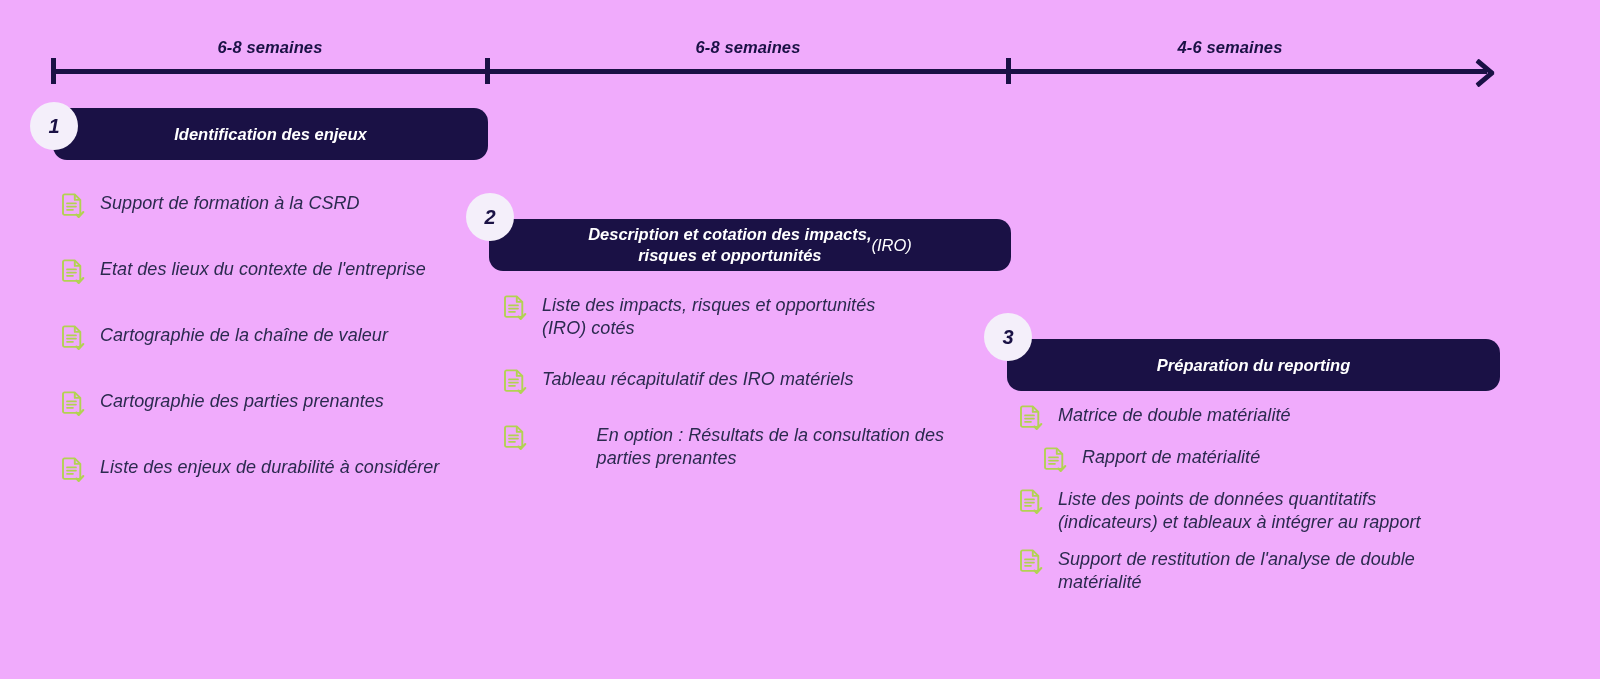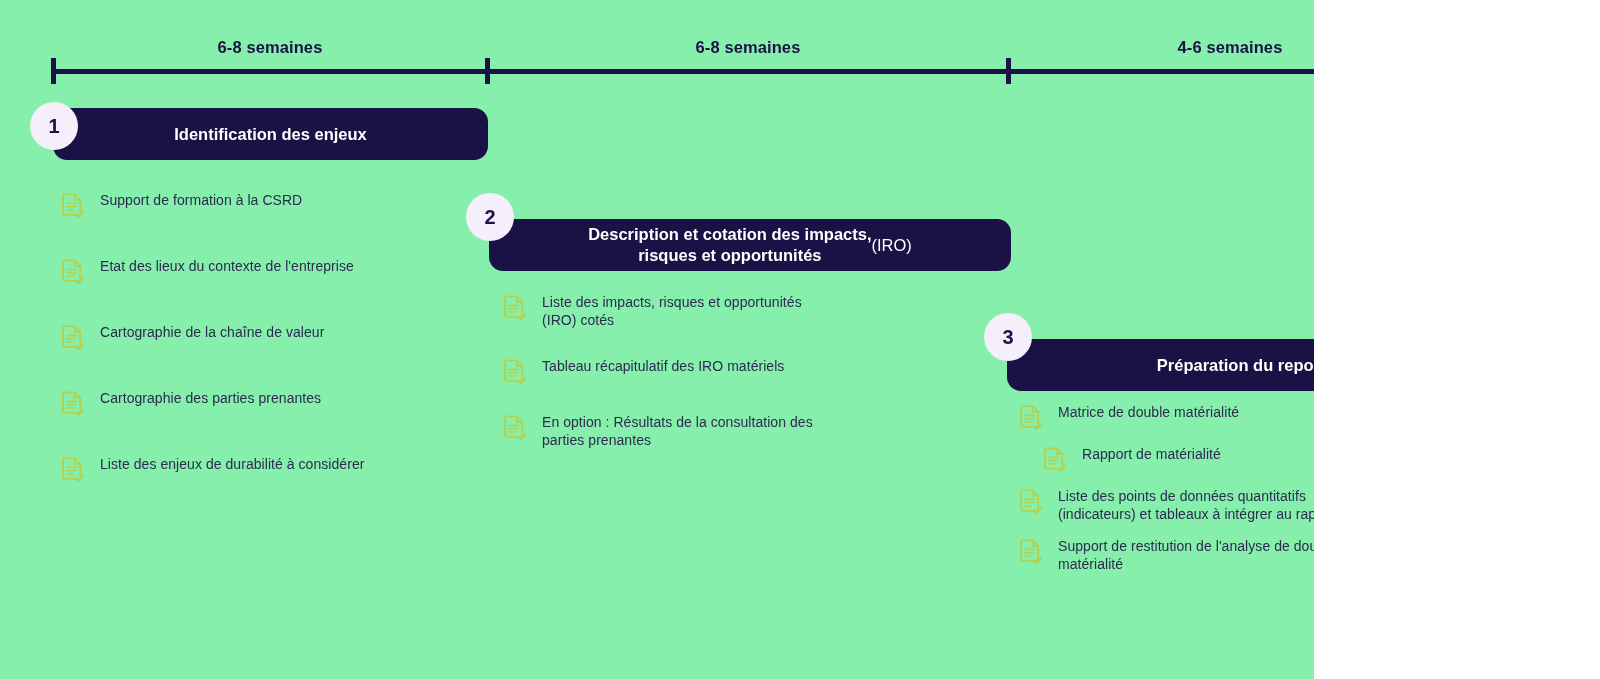--- a/index.html
+++ b/index.html
@@ -5,24 +5,25 @@
   html, body {
     margin: 0;
     padding: 0;
     background: #ffffff;
   }
   body {
     font-family: "Liberation Sans", sans-serif;
   }
   #canvas {
     position: relative;
-    width: 1314px;
+    width: 1600px;
     height: 679px;
-    background: #86efac;
+    background: #f0abfc;
     overflow: hidden;
+    font-style: italic;
   }
 
   
   .axis-line {
     position: absolute;
     left: 53px;
     top: 69px;
     width: 1434px;
     height: 5px;
     background: #1a1145;
@@ -109,21 +110,21 @@
     margin-bottom: 14px;
   }
   .doc-icon {
     flex: 0 0 auto;
     width: 24px;
     height: 27px;
     margin-right: 14px;
     margin-top: 1px;
   }
   .deliverable-label {
-    font-size: 14px;
+    font-size: 18px;
     color: #2b2a4f;
     line-height: 1.28;
     letter-spacing: 0.05px;
     white-space: pre-line;
   }
 </style>
 </head>
 <body>
 
 <div id="canvas">
@@ -220,21 +221,21 @@
           </div>
           <div class="deliverable" style="margin-bottom: 28px;">
             <span class="doc-icon"><svg viewBox="0 0 24 27" width="24" height="27" xmlns="http://www.w3.org/2000/svg">
                 <path d="M2.6 1.4h10.1l5.6 5.5v13.4a1.6 1.6 0 0 1-1.6 1.6H2.6A1.6 1.6 0 0 1 1 20.3V3a1.6 1.6 0 0 1 1.6-1.6z" fill="none" stroke="#b2d252" stroke-width="1.9" stroke-linejoin="round"></path>
                 <path d="M12.8 1.6v5.3h5.3" fill="none" stroke="#b2d252" stroke-width="1.9" stroke-linejoin="round"></path>
                 <path d="M5 10.4h9M5 13.6h9M5 16.8h6" stroke="#b2d252" stroke-width="1.7" stroke-linecap="round"></path>
                 <path d="M14.4 21.6l2.3 2.4 4.6-5" fill="none" stroke="#b2d252" stroke-width="2.1" stroke-linecap="round" stroke-linejoin="round"></path>
               </svg></span>
             <span class="deliverable-label">Tableau récapitulatif des IRO matériels</span>
           </div>
-          <div class="deliverable" style="margin-bottom: 28px;">
+          <div class="deliverable" style="margin-bottom: 28px; justify-content: space-between;">
             <span class="doc-icon"><svg viewBox="0 0 24 27" width="24" height="27" xmlns="http://www.w3.org/2000/svg">
                 <path d="M2.6 1.4h10.1l5.6 5.5v13.4a1.6 1.6 0 0 1-1.6 1.6H2.6A1.6 1.6 0 0 1 1 20.3V3a1.6 1.6 0 0 1 1.6-1.6z" fill="none" stroke="#b2d252" stroke-width="1.9" stroke-linejoin="round"></path>
                 <path d="M12.8 1.6v5.3h5.3" fill="none" stroke="#b2d252" stroke-width="1.9" stroke-linejoin="round"></path>
                 <path d="M5 10.4h9M5 13.6h9M5 16.8h6" stroke="#b2d252" stroke-width="1.7" stroke-linecap="round"></path>
                 <path d="M14.4 21.6l2.3 2.4 4.6-5" fill="none" stroke="#b2d252" stroke-width="2.1" stroke-linecap="round" stroke-linejoin="round"></path>
               </svg></span>
             <span class="deliverable-label">En option : Résultats de la consultation des
 parties prenantes</span>
           </div>
         </div>

